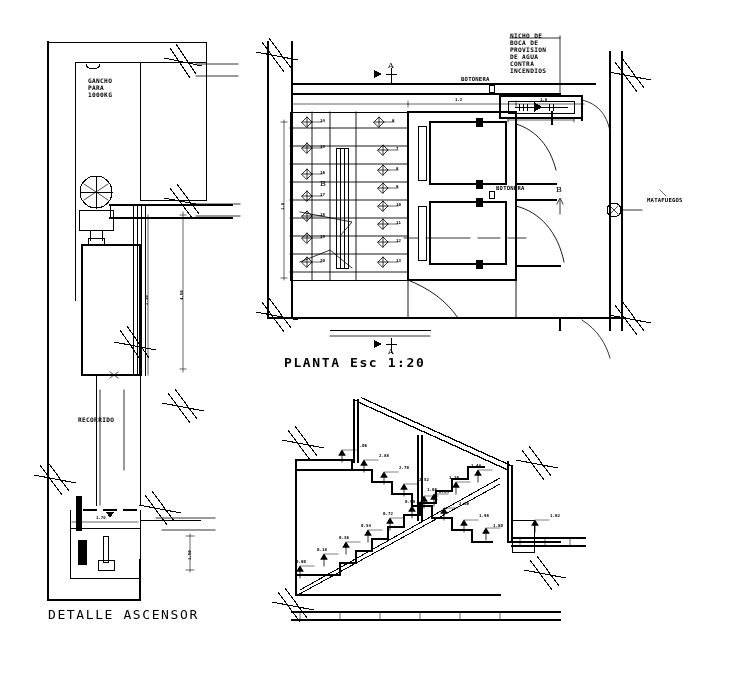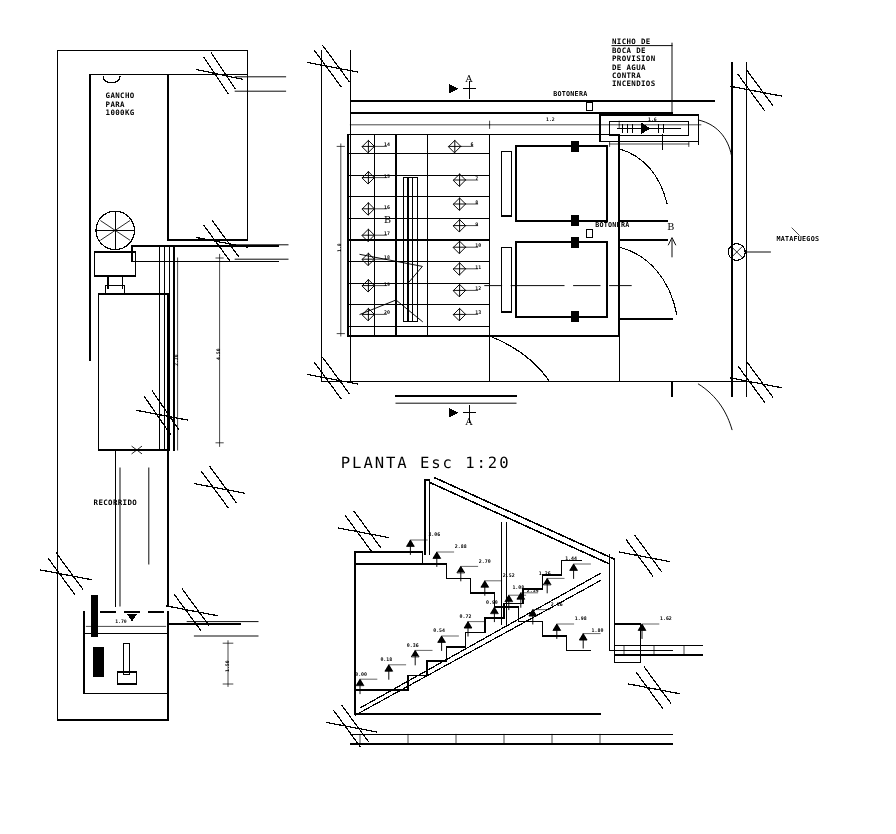--- a/index.html
+++ b/index.html
@@ -368,20 +368,21 @@
   <div class="lbl t-note" style="left:78px;top:417px;">RECORRIDO</div>
 
   <div class="lbl t-dim rot90" style="left:180px;top:300px;">4.50</div>
 
   <div class="lbl t-dim rot90" style="left:145px;top:305px;">2.30</div>
 
   <div class="lbl t-dim" style="left:96px;top:516px;">1.70</div>
 
   <div class="lbl t-dim rot90" style="left:188px;top:560px;">1.50</div>
 
+  <div class="lbl t-title" style="left:48px;top:608px;">DETALLE ASCENSOR</div>
 
   <div class="lbl t-note" style="left:510px;top:33px;">NICHO DE
 BOCA DE
 PROVISION
 DE AGUA
 CONTRA
 INCENDIOS</div>
 
   <div class="lbl t-small" style="left:461px;top:76px;">BOTONERA</div>
 
@@ -392,21 +393,21 @@
   <div class="lbl t-mark" style="left:556px;top:186px;">B</div>
 
   <div class="lbl t-dim" style="left:455px;top:98px;">1.2</div>
 
   <div class="lbl t-dim" style="left:540px;top:98px;">1.6</div>
 
   <div class="lbl t-dim rot90" style="left:281px;top:210px;">1.8</div>
 
   <div class="lbl t-mark" style="left:320px;top:180px;">B</div>
 
-  <div class="lbl t-title" style="left:284px;top:380px;">PLANTA Esc 1:20</div>
+  <div class="lbl t-title" style="left:284px;top:356px;font-weight:bold;">PLANTA Esc 1:20</div>
 
   <div class="lbl t-tiny" style="left:320px;top:119px;">14</div>
   <div class="lbl t-tiny" style="left:320px;top:145px;">15</div>
   <div class="lbl t-tiny" style="left:320px;top:171px;">16</div>
   <div class="lbl t-tiny" style="left:320px;top:193px;">17</div>
   <div class="lbl t-tiny" style="left:320px;top:213px;">18</div>
   <div class="lbl t-tiny" style="left:320px;top:235px;">19</div>
   <div class="lbl t-tiny" style="left:320px;top:259px;">20</div>
 
   <div class="lbl t-tiny" style="left:392px;top:119px;">6</div>

